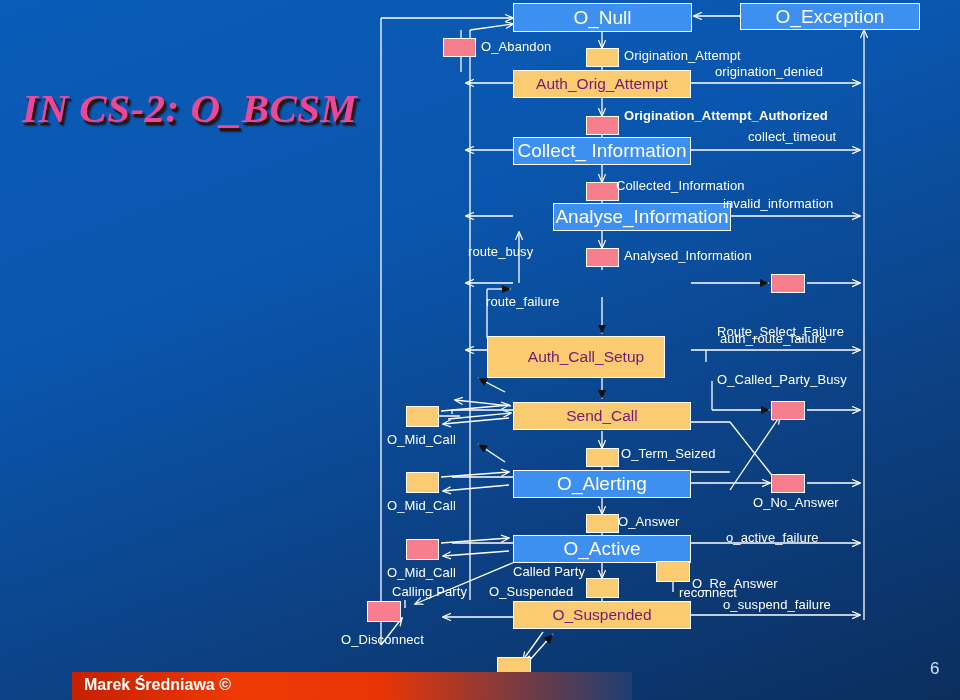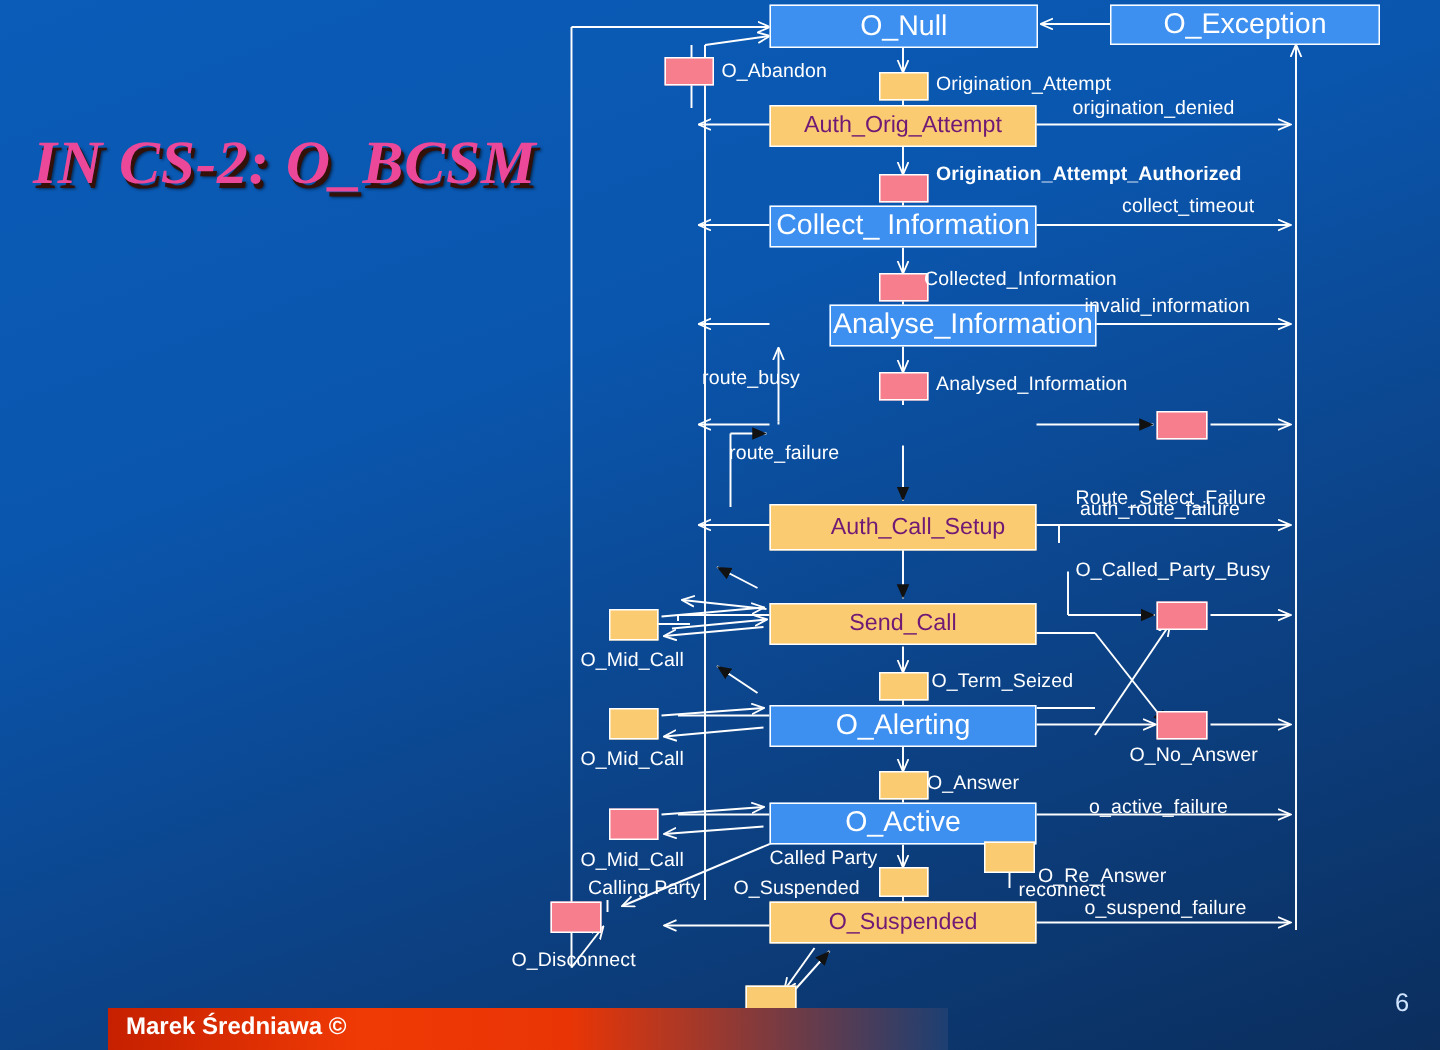--- a/index.html
+++ b/index.html
@@ -192,21 +192,21 @@
 
   <div class="box blue" style="left:740px;top:3px;width:180px;height:27px;">O_Exception</div>
 
   <div class="box yellow" style="left:513px;top:70px;width:178px;height:28px;">Auth_Orig_Attempt</div>
 
   <div class="box blue" style="left:513px;top:137px;width:178px;height:28px;">Collect_ Information</div>
 
   <div class="box blue" style="left:513px;top:203px;width:178px;height:28px;margin-left:40px;">Analyse_Information</div>
 
 
-  <div class="box yellow" style="left:513px;top:336px;width:178px;height:31px;padding-left:20px;">Auth_Call_Setup</div>
+  <div class="box yellow" style="left:487px;top:336px;width:178px;height:42px;padding-left:20px;">Auth_Call_Setup</div>
 
   <div class="box yellow" style="left:513px;top:402px;width:178px;height:28px;">Send_Call</div>
 
   <div class="box blue" style="left:513px;top:470px;width:178px;height:28px;">O_Alerting</div>
 
   <div class="box blue" style="left:513px;top:535px;width:178px;height:28px;">O_Active</div>
 
   <div class="box yellow" style="left:513px;top:601px;width:178px;height:28px;">O_Suspended</div>
 
   <div class="chip r" style="left:443px;top:38px;width:33px;height:19px;"></div>

